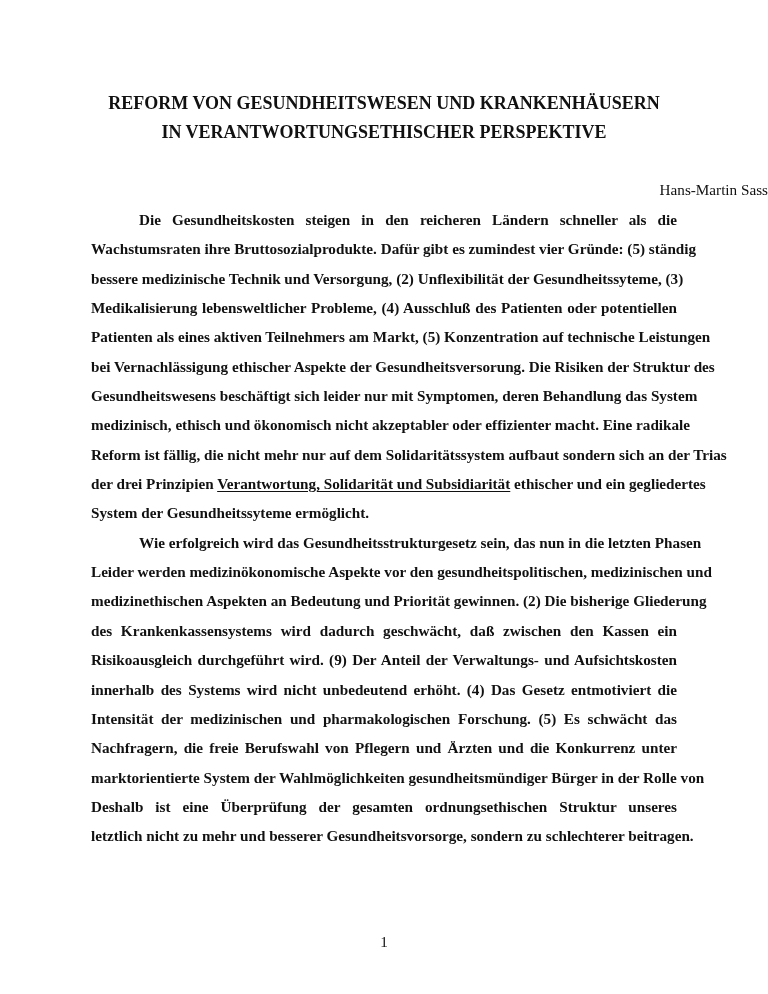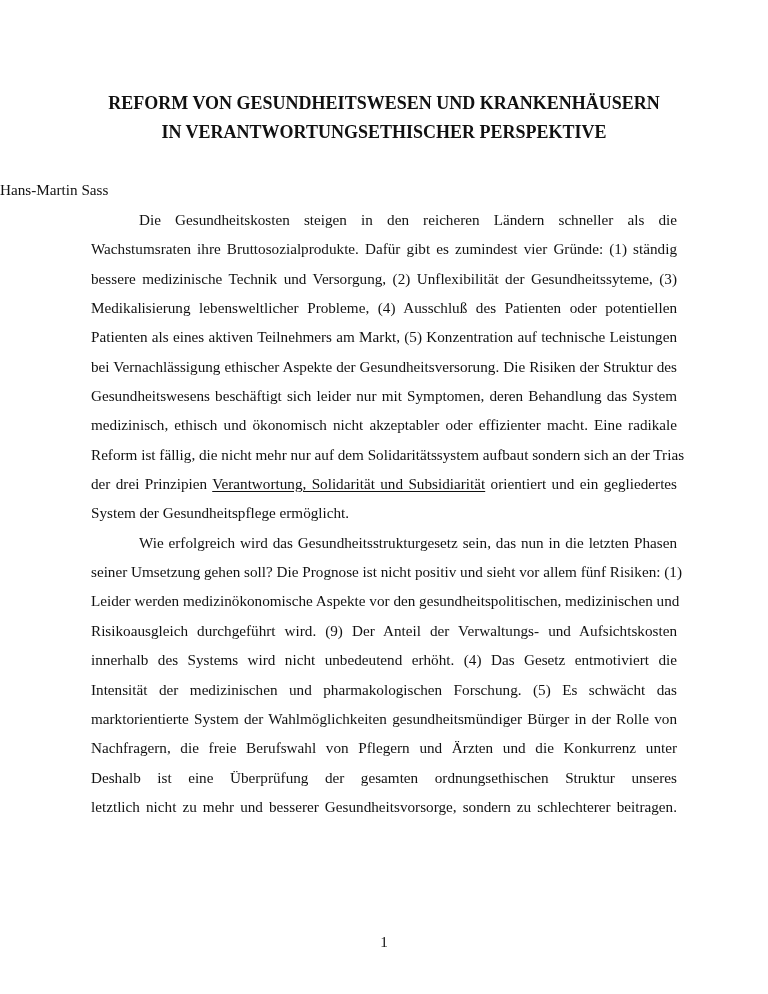--- a/index.html
+++ b/index.html
@@ -3,57 +3,58 @@
 <meta charset="utf-8">
 <style>
   html, body { margin: 0; padding: 0; background: #ffffff; }
   body { width: 768px; height: 994px; position: relative; overflow: hidden;
          font-family: "Liberation Serif", "DejaVu Serif", serif; color: #111; }
   .page { position: absolute; left: 0; top: 0; width: 768px; height: 994px; }
   .title { position: absolute; left: 0; width: 768px; text-align: center;
            font-weight: bold; font-size: 18px; letter-spacing: 0; }
   .t1 { top: 93px; }
   .t2 { top: 122px; }
-  .author { position: absolute; left: 0; width: 768px; text-align: left; top: 181px; font-size: 15.2px; }
-  .body { position: absolute; left: 91px; width: 586px; top: 205px; }
+  .author { position: absolute; left: 0; width: 768px; text-align: right; top: 181px; font-size: 15.2px; }
+  .body { position: absolute; left: 91px; width: 586px; top: 205px; font-weight: bold; }
   .line { height: 29.35px; line-height: 29.35px; font-size: 15.2px; white-space: nowrap;
           text-align: justify; text-align-last: justify; overflow: visible; }
   .line.last { text-align-last: left; }
   .line.indent { padding-left: 48px; }
   .u { text-decoration: underline; text-underline-offset: 2px; }
   .pagenum { position: absolute; left: 0; width: 768px; top: 933px; text-align: center; font-size: 15.2px; }
 </style>
 </head>
 <body>
 
 <div class="page">
   <div class="title t1">REFORM VON GESUNDHEITSWESEN UND KRANKENHÄUSERN</div>
   <div class="title t2">IN VERANTWORTUNGSETHISCHER PERSPEKTIVE</div>
   <div class="author">Hans-Martin Sass</div>
 
   <div class="body">
 
     <div class="line indent">Die Gesundheitskosten steigen in den reicheren Ländern schneller als die</div>
-    <div class="line">Wachstumsraten ihre Bruttosozialprodukte. Dafür gibt es zumindest vier Gründe: (1) ständig</div>
+    <div class="line">Wachstumsraten ihre Bruttosozialprodukte. Dafür gibt es zumindest vier Gründe: (5) ständig</div>
     <div class="line">bessere medizinische Technik und Versorgung, (2) Unflexibilität der Gesundheitssyteme, (3)</div>
     <div class="line">Medikalisierung lebensweltlicher Probleme, (4) Ausschluß des Patienten oder potentiellen</div>
     <div class="line">Patienten als eines aktiven Teilnehmers am Markt, (5) Konzentration auf technische Leistungen</div>
     <div class="line">bei Vernachlässigung ethischer Aspekte der Gesundheitsversorung. Die Risiken der Struktur des</div>
     <div class="line">Gesundheitswesens beschäftigt sich leider nur mit Symptomen, deren Behandlung das System</div>
     <div class="line">medizinisch, ethisch und ökonomisch nicht akzeptabler oder effizienter macht. Eine radikale</div>
     <div class="line">Reform ist fällig, die nicht mehr nur auf dem Solidaritätssystem aufbaut sondern sich an der Trias</div>
-    <div class="line"><span>der drei Prinzipien </span><span class="u">Verantwortung, Solidarität und Subsidiarität</span><span> orientiert und ein gegliedertes</span></div>
-    <div class="line last">System der Gesundheitspflege ermöglicht.</div>
+    <div class="line"><span>der drei Prinzipien </span><span class="u">Verantwortung, Solidarität und Subsidiarität</span><span> ethischer und ein gegliedertes</span></div>
+    <div class="line last">System der Gesundheitssyteme ermöglicht.</div>
 
     <div class="line indent">Wie erfolgreich wird das Gesundheitsstrukturgesetz sein, das nun in die letzten Phasen</div>
-    <div class="line">seiner Umsetzung gehen soll? Die Prognose ist nicht positiv und sieht vor allem fünf Risiken: (1)</div>
     <div class="line">Leider werden medizinökonomische Aspekte vor den gesundheitspolitischen, medizinischen und</div>
+    <div class="line">medizinethischen Aspekten an Bedeutung und Priorität gewinnen. (2) Die bisherige Gliederung</div>
+    <div class="line">des Krankenkassensystems wird dadurch geschwächt, daß zwischen den Kassen ein</div>
     <div class="line">Risikoausgleich durchgeführt wird. (9) Der Anteil der Verwaltungs- und Aufsichtskosten</div>
     <div class="line">innerhalb des Systems wird nicht unbedeutend erhöht. (4) Das Gesetz entmotiviert die</div>
     <div class="line">Intensität der medizinischen und pharmakologischen Forschung. (5) Es schwächt das</div>
+    <div class="line">Nachfragern, die freie Berufswahl von Pflegern und Ärzten und die Konkurrenz unter</div>
     <div class="line">marktorientierte System der Wahlmöglichkeiten gesundheitsmündiger Bürger in der Rolle von</div>
-    <div class="line">Nachfragern, die freie Berufswahl von Pflegern und Ärzten und die Konkurrenz unter</div>
     <div class="line">Deshalb ist eine Überprüfung der gesamten ordnungsethischen Struktur unseres</div>
     <div class="line">letztlich nicht zu mehr und besserer Gesundheitsvorsorge, sondern zu schlechterer beitragen.</div>
   </div>
 
   <div class="pagenum">1</div>
 </div>
 
 </body></html>

